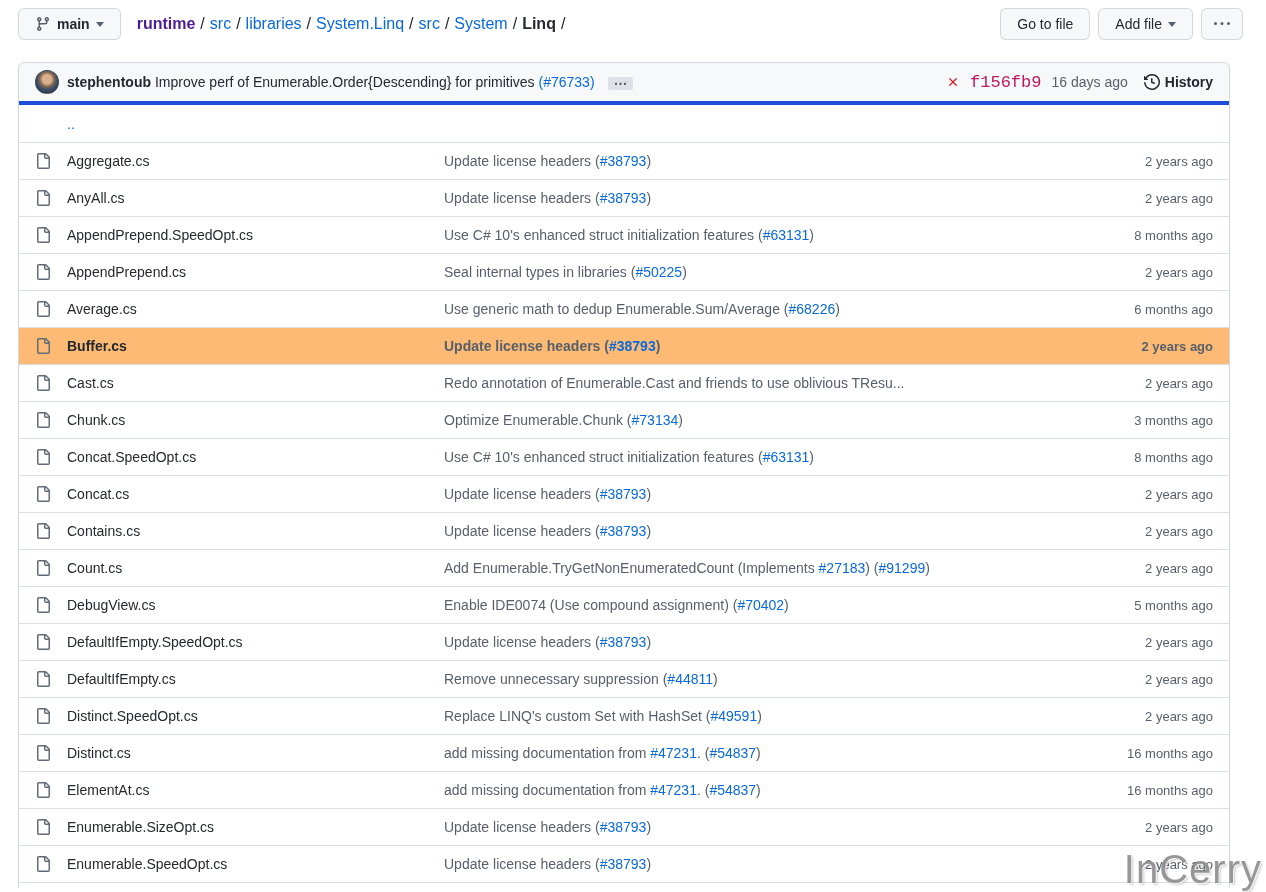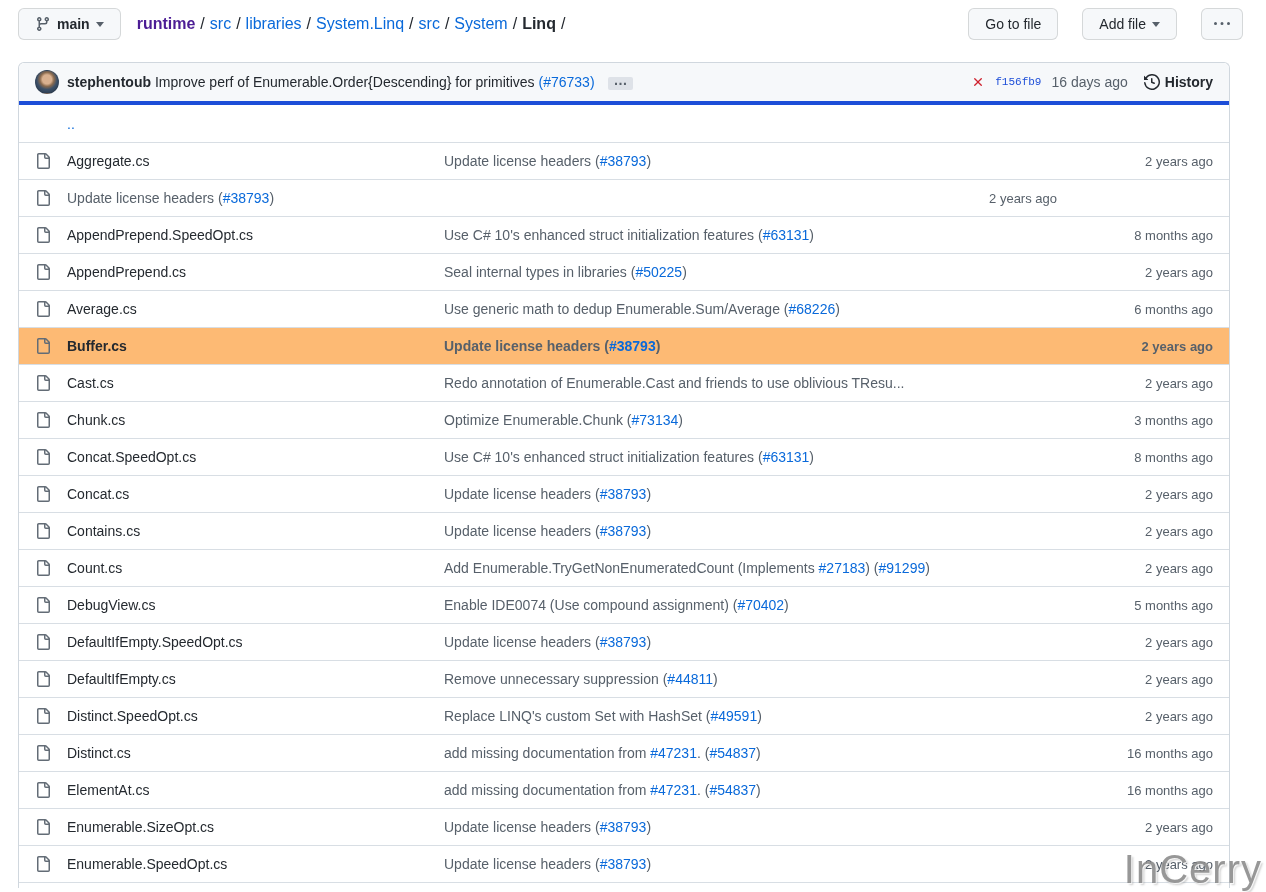--- a/index.html
+++ b/index.html
@@ -48,21 +48,21 @@
     margin-left: 16px;
     font-size: 16px;
     flex: 1 1 auto;
     white-space: nowrap;
     overflow: hidden;
   }
   .bc-repo { color: #4c1d95; font-weight: 600; }
   .bc-link { color: #0969da; }
   .bc-current { color: #24292f; font-weight: 700; }
   .bc-sep { color: #24292f; margin: 0 5px; }
-  .topbar-actions { display: flex; align-items: flex-end; gap: 24px; }
+  .topbar-actions { display: flex; align-items: flex-end; gap: 8px; }
   .more-btn { padding: 0 12px; }
   .more-btn .octicon { fill: #57606a; }
 
   
   .filebox {
     margin: 22px 36px 0 18px;
     border: 1px solid #d0d7de;
     border-bottom: none;
     border-radius: 6px 6px 0 0;
     background: #fff;
@@ -108,22 +108,22 @@
   .commit-meta {
     margin-left: auto;
     display: flex;
     align-items: center;
     gap: 10px;
     white-space: nowrap;
   }
   .x-icon { fill: #cf222e; display: block; }
   .sha {
     font-family: "Liberation Mono", "DejaVu Sans Mono", monospace;
-    font-size: 11px;
-    color: #1d4ed8;
+    font-size: 17px;
+    color: #be185d;
   }
   .commit-time { color: #57606a; font-size: 14px; }
   .history {
     display: inline-flex;
     align-items: center;
     gap: 5px;
     margin-left: 6px;
     font-weight: 600;
     color: #24292f;
     cursor: pointer;
@@ -254,20 +254,21 @@
     <span class="fmsg"><span>Update license headers (</span><a class="msg-link">#38793</a><span>)</span></span>
     <span class="fdate">2 years ago</span>
   </div>
 
   <div class="frow">
     <span style="display:flex;">
       <svg class="file-icon" width="16" height="16" viewBox="0 0 16 16">
             <path d="M2 1.75C2 .784 2.784 0 3.75 0h6.586c.464 0 .909.184 1.237.513l2.914 2.914c.329.328.513.773.513 1.237v9.586A1.75 1.75 0 0 1 13.25 16h-9.5A1.75 1.75 0 0 1 2 14.25Zm1.75-.25a.25.25 0 0 0-.25.25v12.5c0 .138.112.25.25.25h9.5a.25.25 0 0 0 .25-.25V6h-2.75A1.75 1.75 0 0 1 9 4.25V1.5Zm6.75.062V4.25c0 .138.112.25.25.25h2.688l-.011-.013-2.914-2.914-.013-.011Z"></path>
           </svg>
     </span>
+    <a class="fname">AnyAll.cs</a>
     <span class="fmsg"><span>Update license headers (</span><a class="msg-link">#38793</a><span>)</span></span>
     <span class="fdate">2 years ago</span>
   </div>
 
   <div class="frow">
     <span style="display:flex;">
       <svg class="file-icon" width="16" height="16" viewBox="0 0 16 16">
             <path d="M2 1.75C2 .784 2.784 0 3.75 0h6.586c.464 0 .909.184 1.237.513l2.914 2.914c.329.328.513.773.513 1.237v9.586A1.75 1.75 0 0 1 13.25 16h-9.5A1.75 1.75 0 0 1 2 14.25Zm1.75-.25a.25.25 0 0 0-.25.25v12.5c0 .138.112.25.25.25h9.5a.25.25 0 0 0 .25-.25V6h-2.75A1.75 1.75 0 0 1 9 4.25V1.5Zm6.75.062V4.25c0 .138.112.25.25.25h2.688l-.011-.013-2.914-2.914-.013-.011Z"></path>
           </svg>
     </span>

